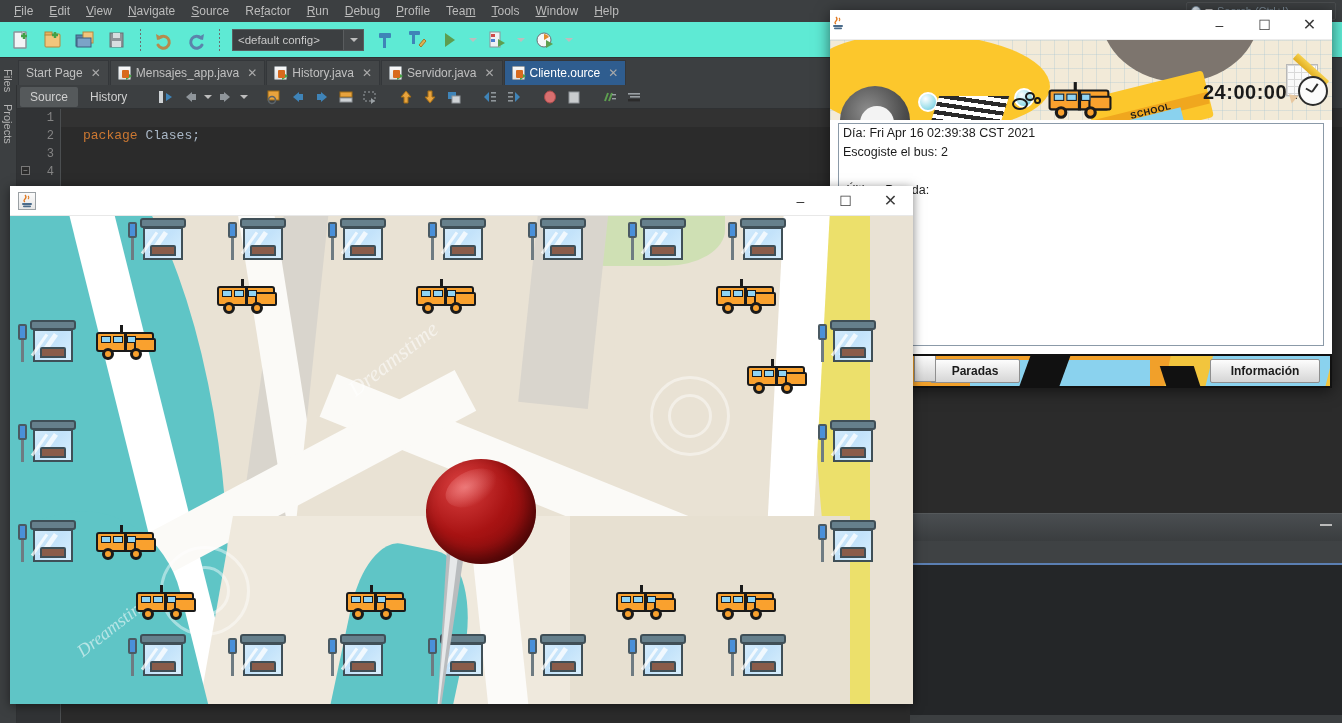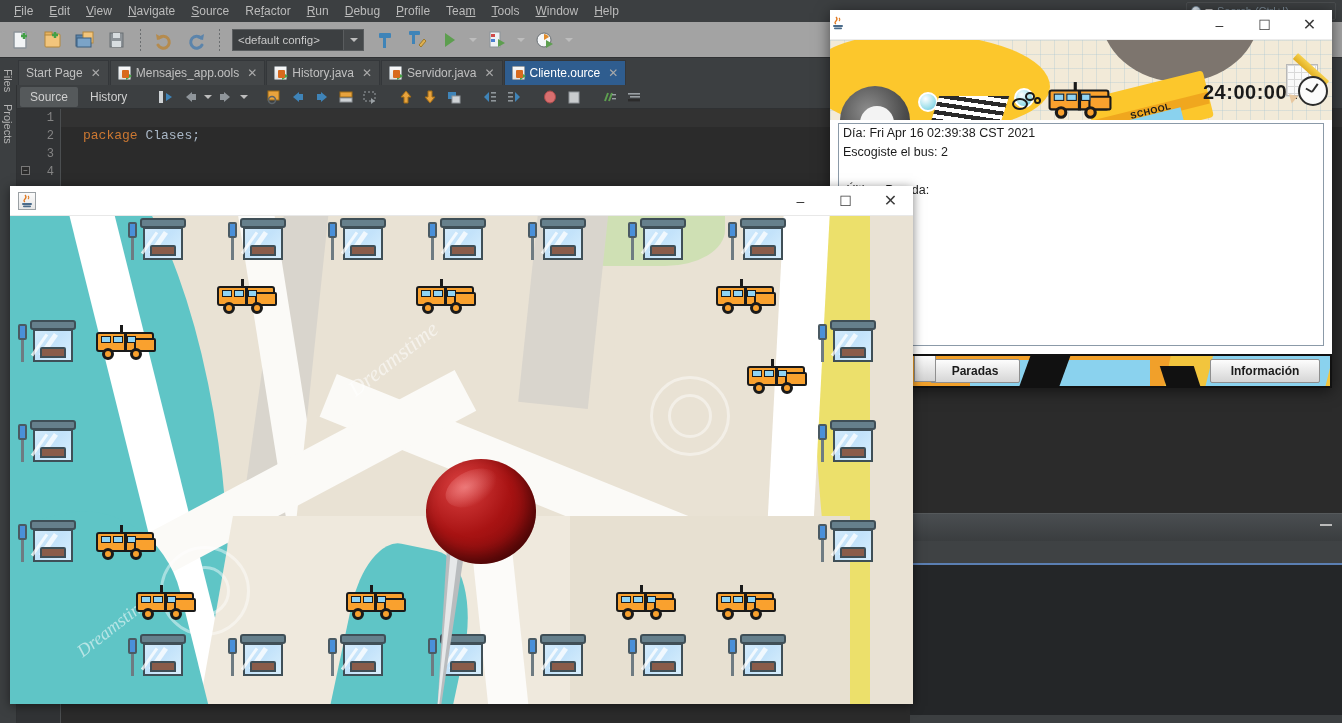--- a/index.html
+++ b/index.html
@@ -20,21 +20,21 @@
                background:#3c3f41; border:1px solid #4a4d4f; border-radius:2px;
                display:flex; align-items:center; gap:4px; padding:0 4px; }
   .search-circle { width:10px; height:10px; border-radius:50%;
                    background:radial-gradient(circle at 35% 30%, #eef4fa, #9fb4c8);
                    border:1px solid #7d8fa0; flex:none; }
   .caret-dn { width:0;height:0;border-left:4px solid transparent;border-right:4px solid transparent;
               border-top:4px solid #bdbdbd; flex:none; }
   .search-ph { color:#7b8a96; font-size:11px; }
 
   .toolbar { position:absolute; left:0; top:22px; width:1342px; height:36px;
-             background:#a3a3a3; border-bottom:1px solid #2f3133;
+             background:#5eead4; border-bottom:1px solid #2f3133;
              display:flex; align-items:center; padding-left:6px; gap:2px; }
   .tb-btn { width:30px; height:30px; display:flex; align-items:center; justify-content:center;
             border-radius:3px; }
   .tb-sep { width:1px; height:22px; margin:0 6px;
             background:repeating-linear-gradient(to bottom,#6b6e70 0 2px,transparent 2px 4px); }
 
   .config-combo { width:132px; height:22px; background:#3c3f41; border:1px solid #5a5d5f;
                   display:flex; align-items:center; margin:0 4px; }
   .config-combo .lbl { flex:1; color:#c9c9c9; font-size:11.5px; padding-left:5px; white-space:nowrap; }
   .config-combo .arrow { width:20px; height:20px; background:#45484a; border-left:1px solid #5a5d5f;
@@ -381,21 +381,21 @@
         </div>
     </div>
 
     <div class="doctabs">
       <div class="dtab">
         <span>Start Page</span>
         <span class="x">✕</span>
       </div>
       <div class="dtab">
         <span class="jicon run"></span>
-        <span>Mensajes_app.ools</span>
+        <span>Mensajes_app.java</span>
         <span class="x">✕</span>
       </div>
       <div class="dtab">
         <span class="jicon run"></span>
         <span>History.java</span>
         <span class="x">✕</span>
       </div>
       <div class="dtab">
         <span class="jicon run"></span>
         <span>Servidor.java</span>

